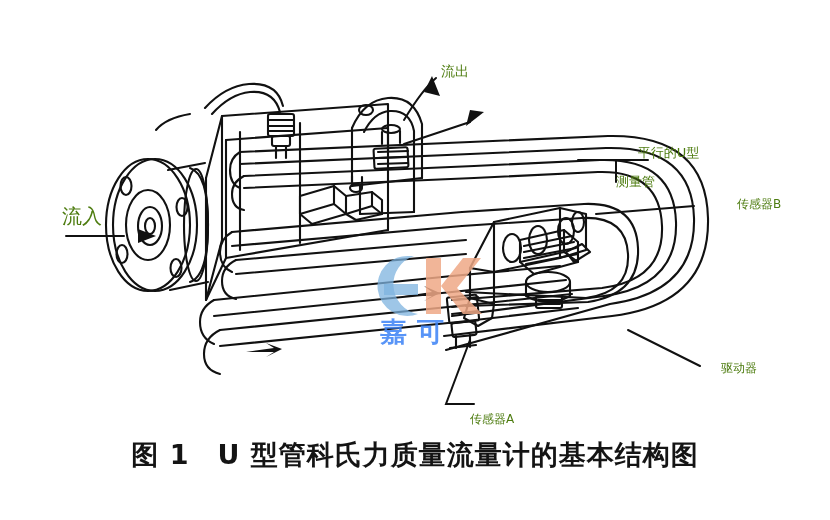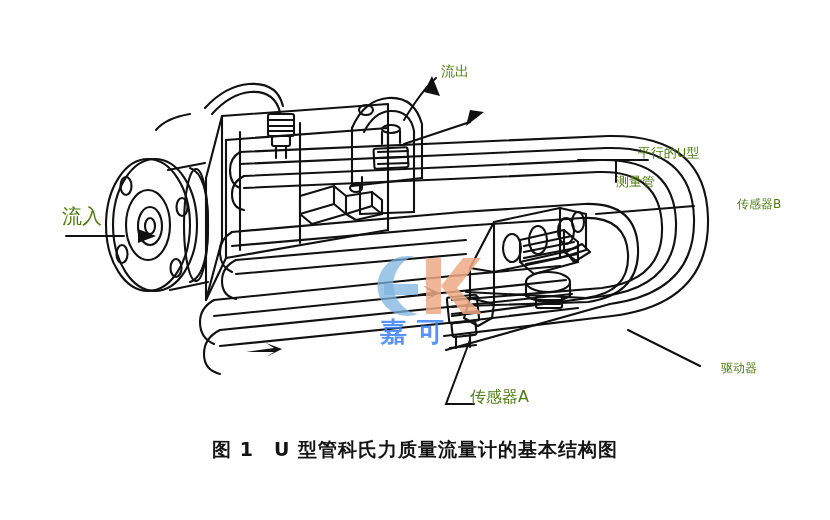--- a/index.html
+++ b/index.html
@@ -35,28 +35,28 @@
     color:#4d7c0f;
     white-space:pre;
     line-height:1.12;
   }
   #lbl-inflow{left:62px;top:205px;font-size:20px;}
   #lbl-outflow{left:441px;top:64px;font-size:14px;}
   #lbl-tubes{left:613px;top:131px;font-size:13px;}
   #lbl-tubes .l2{display:block;margin-left:3px;}
   #lbl-sensorb{left:697px;top:198px;font-size:12px;margin-left:40px;}
   #lbl-driver{left:700px;top:362px;font-size:12px;margin-left:21px;}
-  #lbl-sensora{left:470px;top:388px;font-size:16px;}
+  #lbl-sensora{left:470px;top:413px;font-size:12px;}
 
   
   #caption{
     position:absolute;left:0;top:437px;width:830px;
     text-align:center;
     font-family:"DejaVu Sans","Liberation Sans",sans-serif;
-    font-size:19px;font-weight:700;color:#141414;
+    font-size:27px;font-weight:700;color:#141414;
     letter-spacing:1px;
   }
 </style>
 </head>
 <body>
 
 <div id="page">
 
   <div id="figure">
     <svg width="830" height="430" viewBox="0 0 830 430" xmlns="http://www.w3.org/2000/svg">

